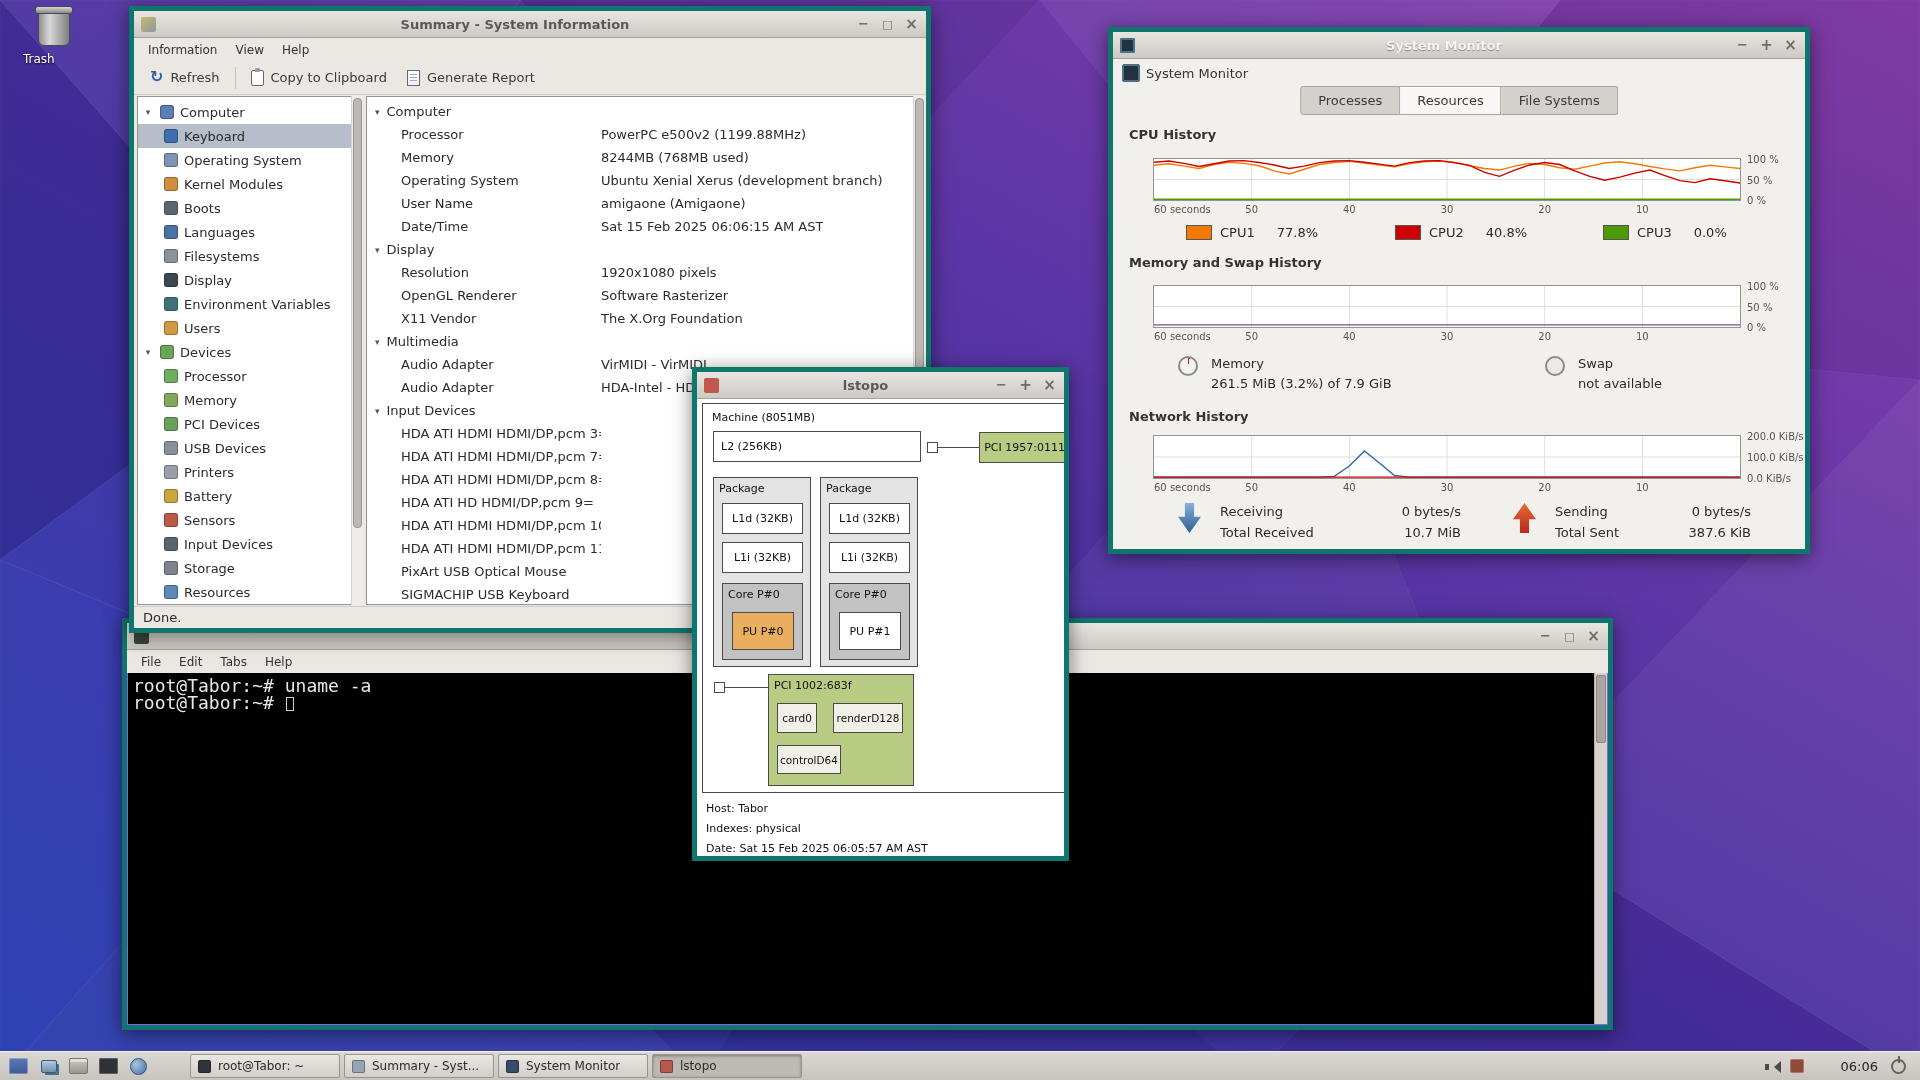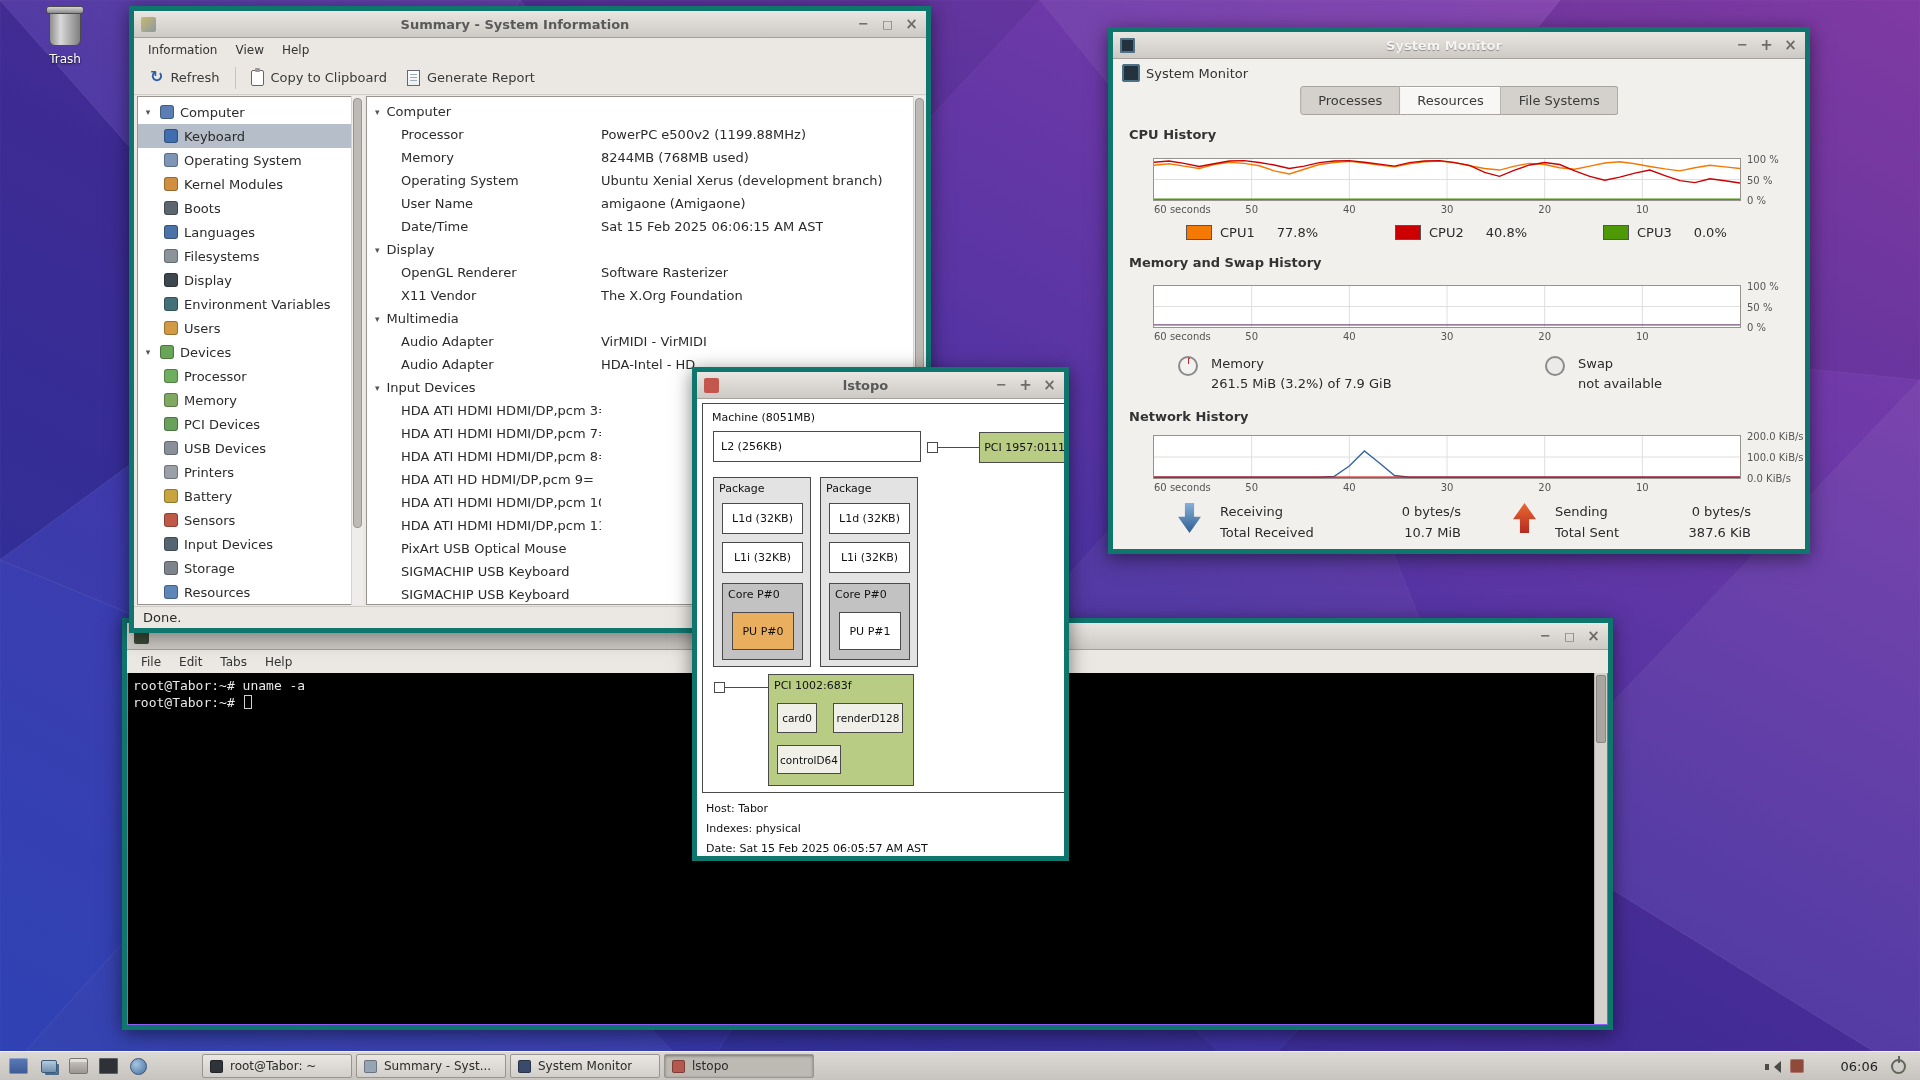--- a/index.html
+++ b/index.html
@@ -119,51 +119,51 @@
 #ls-pcib{left:65px;top:270px;width:146px;height:112px;background:#b9cc84}
 .lsdev{position:absolute;background:#f0f0e8;border:1px solid #4a4a4a;display:flex;align-items:center;justify-content:center;font-size:10.5px}
 #ls-card0{left:8px;top:28px;width:40px;height:30px}
 #ls-render{left:64px;top:28px;width:70px;height:30px}
 #ls-control{left:8px;top:70px;width:64px;height:29px}
 #ls-foot{position:absolute;left:9px;top:400px;line-height:20px}
 
 
 #win-terminal{left:122px;top:618px;width:1491px;height:412px;z-index:2}
 .terminal-app-icon{background:#3a4a3a}
-.term-body{position:absolute;top:50px;left:1px;right:14px;bottom:1px;background:#000;color:#e8e8e8;font-family:"DejaVu Sans Mono","Liberation Mono",monospace;font-size:13px;padding:4px 5px;line-height:17px;white-space:pre;overflow:hidden}
+.term-body{position:absolute;top:50px;left:1px;right:14px;bottom:1px;background:#000;color:#e8e8e8;font-family:"DejaVu Sans Mono","Liberation Mono",monospace;font-size:18px;padding:4px 5px;line-height:17px;white-space:pre;overflow:hidden}
 .term-scroll{position:absolute;top:50px;right:1px;bottom:1px;width:13px;background:#d6d3cf;border-left:1px solid #b5b1ac}
 .term-scroll .thumb{position:absolute;top:2px;left:1px;right:1px;height:68px;background:#a9a5a0;border:1px solid #8a867f;border-radius:2px}
 .cursor{display:inline-block;width:8px;height:14px;border:1px solid #cfcfcf;vertical-align:-2px;margin-left:1px}
 
 
 .taskbar{position:absolute;left:0;right:0;bottom:0;height:29px;background:linear-gradient(#dcd8d3,#c7c3be);border-top:1px solid #f2f1ef;display:flex;align-items:center;padding:0 5px;gap:4px;z-index:10}
 .launchers{display:flex;align-items:center;gap:3px}
 .launcher{width:27px;height:24px;border-radius:2px;display:flex;align-items:center;justify-content:center}
 .g{width:19px;height:16px;border-radius:2px}
 .g-app-menu{background:linear-gradient(#5a7ab8,#3c5a94);box-shadow:inset 0 0 0 1px rgba(255,255,255,.3)}
 .g-displays{width:16px;height:13px;background:linear-gradient(#b5cade,#7090ae);box-shadow:3px 3px 0 -1px #4a6a8a;border:1px solid #3a5a7a}
 .g-file-manager{background:linear-gradient(#cdc9c3,#9a958e);box-shadow:inset 0 3px 0 rgba(255,255,255,.45);border:1px solid #7a756e}
 .g-terminal{background:#2e3236;box-shadow:inset 0 0 0 1px #5a5f64}
 .g-network{width:17px;height:17px;border-radius:50%;background:radial-gradient(circle at 35% 35%,#a5c5e2,#46709e);border:1px solid #33557a}
-.tasks{display:flex;align-items:center;gap:4px;margin-left:46px}
+.tasks{display:flex;align-items:center;gap:4px;margin-left:34px}
 .task{width:150px;height:24px;display:flex;align-items:center;gap:7px;padding:0 7px;border:1px solid #98948e;border-radius:2px;background:linear-gradient(#eae7e3,#d2cec9);font-size:12px;white-space:nowrap;overflow:hidden}
 .task.active{background:#bdb9b3;box-shadow:inset 0 1px 3px rgba(0,0,0,.35)}
 .ticn{width:13px;height:13px;border-radius:2px;flex:0 0 auto;border:1px solid rgba(0,0,0,.3)}
 .task-label{overflow:hidden;text-overflow:ellipsis}
 .tray{margin-left:auto;display:flex;align-items:center;gap:11px;padding-right:9px}
 .spk{position:relative;width:15px;height:15px}
 .spk::before{content:'';position:absolute;left:1px;top:5px;width:4px;height:6px;background:#4e4a46}
 .spk::after{content:'';position:absolute;left:4px;top:2px;border:6px solid transparent;border-right:7px solid #4e4a46}
 .tray-box{width:14px;height:14px;background:#8f4a3a;border-radius:2px;box-shadow:inset 0 0 0 1px rgba(255,255,255,.25)}
 .clock{font-size:13px;color:#222;margin-left:26px}
 .power{position:relative;width:15px;height:15px;border:2px solid #62675a;border-radius:50%;margin-left:2px}
 .power::before{content:'';position:absolute;top:-5px;left:50%;margin-left:-1px;width:2px;height:7px;background:#62675a}
 
 
-.trash{position:absolute;left:34px;top:10px;width:62px;text-align:center;z-index:1}
+.trash{position:absolute;left:23px;top:10px;width:62px;text-align:left;z-index:1}
 .trash-can{width:32px;height:36px;margin:0 auto;background:linear-gradient(90deg,#8e8e8e,#d9d9d9 35%,#7f7f7f);border:1px solid #4a4a4a;border-radius:4px 4px 6px 6px;position:relative}
 .trash-can::before{content:'';position:absolute;top:-5px;left:-4px;right:-4px;height:6px;background:linear-gradient(#d5d5d5,#8a8a8a);border:1px solid #4a4a4a;border-radius:3px}
 .trash-label{color:#fff;font-size:12px;text-shadow:0 1px 2px rgba(0,0,0,.9);margin-top:6px}
 </style>
 </head>
 <body>
 
 <svg class="wallpaper" viewBox="0 0 1920 1080" preserveAspectRatio="none">
   <defs>
     <linearGradient id="bg" x1="0" y1="1" x2="1" y2="0">
@@ -368,20 +368,24 @@
         </div>
         <div class="info-row">
           <div class="info-label">Date/Time</div>
           <div class="info-value">Sat 15 Feb 2025 06:06:15 AM AST</div>
         </div>
         <div class="sec-hdr">
           <div class="exp">▾</div>
           <div>Display</div>
         </div>
         <div class="info-row">
+          <div class="info-label">Resolution</div>
+          <div class="info-value">1920x1080 pixels</div>
+        </div>
+        <div class="info-row">
           <div class="info-label">OpenGL Renderer</div>
           <div class="info-value">Software Rasterizer</div>
         </div>
         <div class="info-row">
           <div class="info-label">X11 Vendor</div>
           <div class="info-value">The X.Org Foundation</div>
         </div>
         <div class="sec-hdr">
           <div class="exp">▾</div>
           <div>Multimedia</div>

